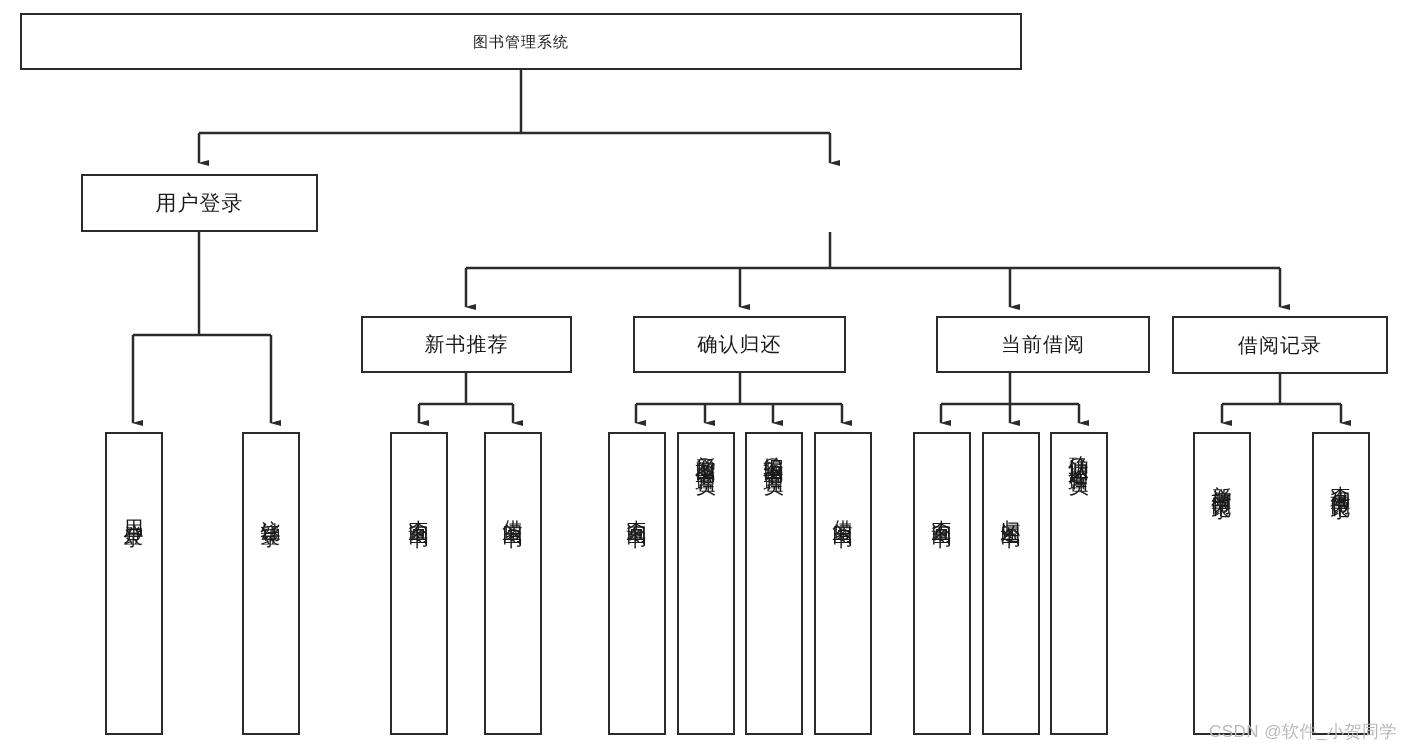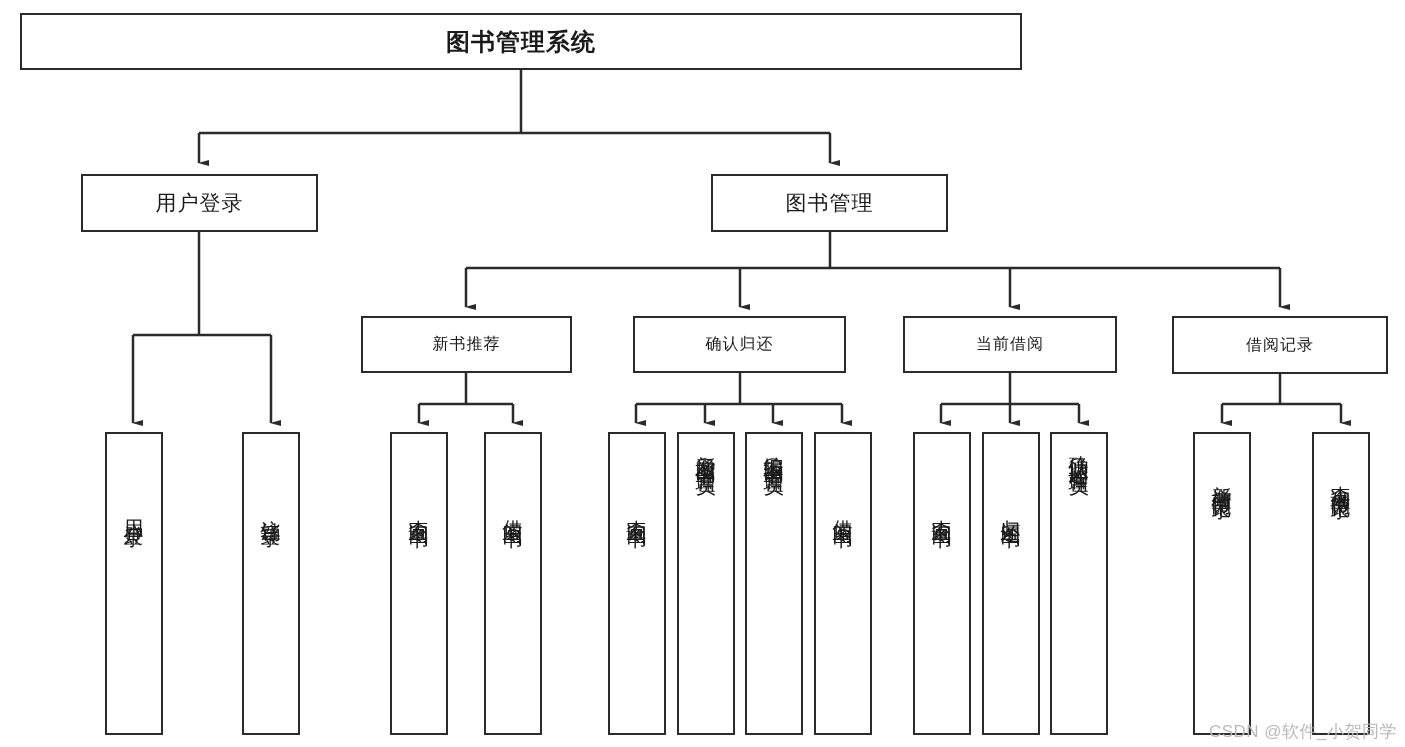--- a/index.html
+++ b/index.html
@@ -34,23 +34,23 @@
     align-items: center;
     justify-content: center;
     color: #1a1a1a;
   }
   .node .label {
     font-size: 21px;
     line-height: 1.15;
     letter-spacing: 1px;
     white-space: nowrap;
   }
-  .node.root .label { font-size: 24px; font-weight: bold; }
+  .node.root .label { font-size: 15px; }
   .node.lvl1 .label { font-size: 21px; }
-  .node.lvl2 .label { font-size: 16px; }
+  .node.lvl2 .label { font-size: 20px; }
   
   .node.leaf {
     align-items: flex-start;
     justify-content: center;
     padding-top: 6px;
   }
   .node.leaf .label {
     writing-mode: vertical-rl;
     text-orientation: upright;
     font-size: 20px;
@@ -125,31 +125,28 @@
     </g>
   </svg>
 
   <div class="node root" style="left:20px; top:13px; width:1002px; height:57px;">
     <span class="label">图书管理系统</span>
   </div>
 
   <div class="node lvl1" style="left:81px; top:174px; width:237px; height:58px;">
     <span class="label">用户登录</span>
   </div>
-  <div class="node lvl1" style="left:711px; top:174px; width:237px; height:58px;">
-    <span class="label">图书管理</span>
-  </div>
 
   <div class="node lvl2" style="left:361px; top:316px; width:211px; height:57px;">
     <span class="label">新书推荐</span>
   </div>
   <div class="node lvl2" style="left:633px; top:316px; width:213px; height:57px;">
     <span class="label">确认归还</span>
   </div>
-  <div class="node lvl2" style="left:903px; top:316px; width:214px; height:57px;">
+  <div class="node lvl2" style="left:936px; top:316px; width:214px; height:57px;">
     <span class="label">当前借阅</span>
   </div>
   <div class="node lvl2" style="left:1172px; top:316px; width:216px; height:58px;">
     <span class="label">借阅记录</span>
   </div>
 
   <div class="node leaf" style="left:105px; top:432px; width:58px; height:303px; padding-top:70px;">
     <span class="label">用户登录</span>
   </div>
   <div class="node leaf" style="left:242px; top:432px; width:58px; height:303px; padding-top:70px;">

